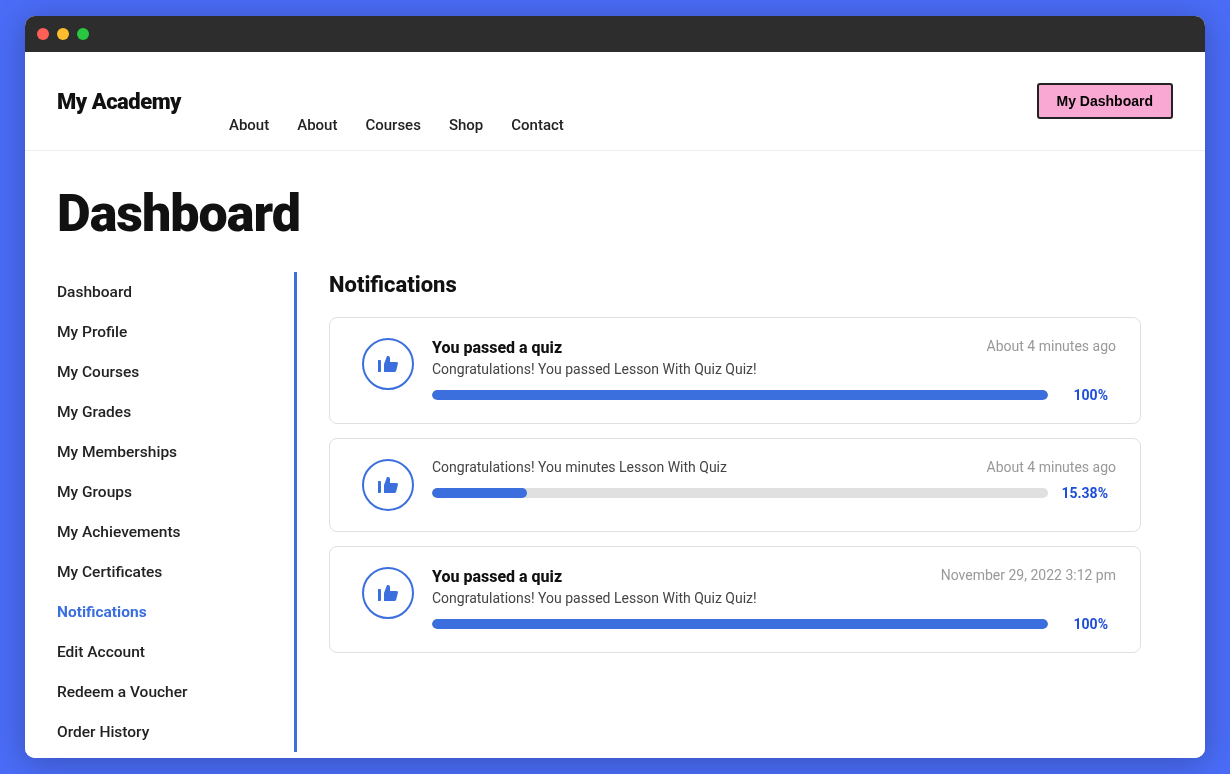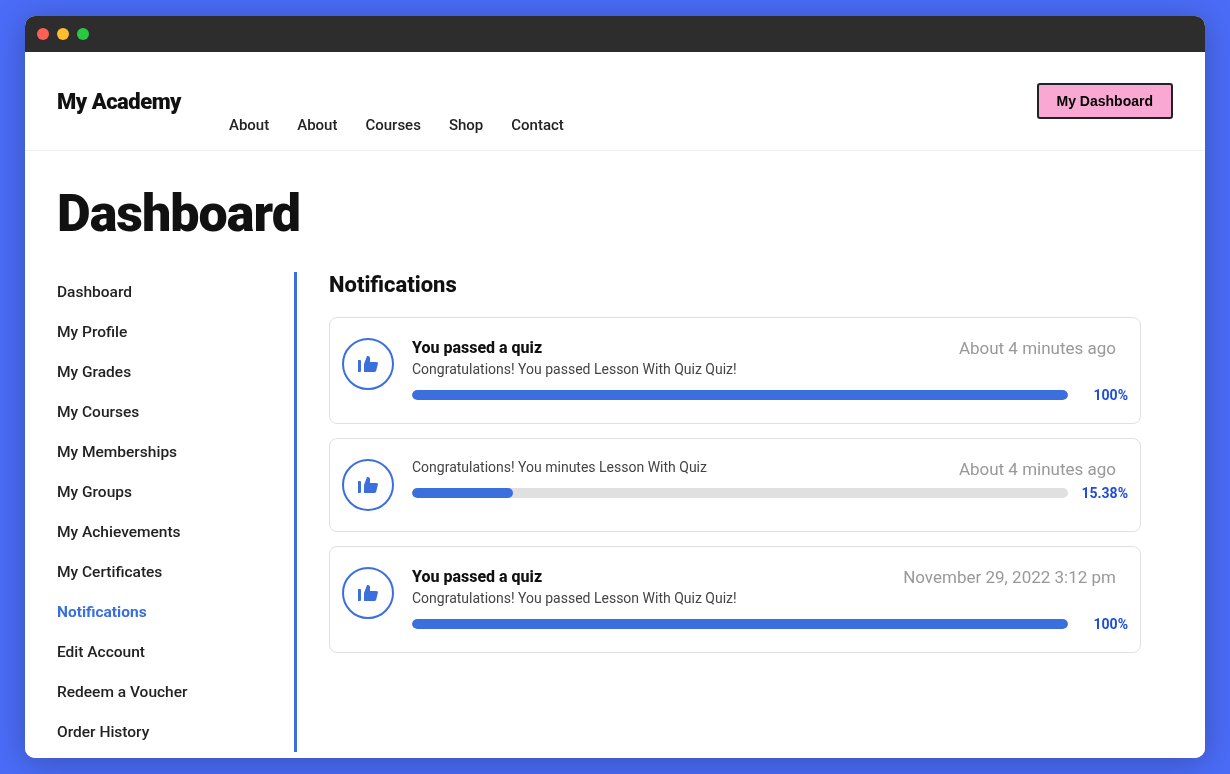--- a/index.html
+++ b/index.html
@@ -120,21 +120,21 @@
     }
     .section-title {
       font-size: 22px;
       font-weight: 800;
       color: #111;
       margin-bottom: 20px;
     }
     .notification-card {
       border: 1px solid #e0e0e0;
       border-radius: 8px;
-      padding: 20px 12px;
+      padding: 20px 32px;
       margin-bottom: 14px;
       display: flex;
       align-items: flex-start;
       gap: 18px;
       position: relative;
     }
     .notif-icon {
       width: 52px;
       height: 52px;
       border-radius: 50%;
@@ -180,21 +180,21 @@
       font-size: 14px;
       font-weight: 700;
       color: #1d4ed8;
       min-width: 48px;
       text-align: right;
     }
     .notif-time {
       position: absolute;
       top: 20px;
       right: 24px;
-      font-size: 17px;
+      font-size: 14px;
       color: #999;
     }
   </style>
 </head>
 <body>
 
 <div class="window">
 
   <div class="titlebar">
     <div class="dot dot-red"></div>
@@ -219,22 +219,22 @@
     </div>
 
     <div class="main-area">
       <h1 class="page-title">Dashboard</h1>
 
       <div class="content-layout">
 
         <div class="sidebar">
           <a class="sidebar-item">Dashboard</a>
           <a class="sidebar-item">My Profile</a>
+          <a class="sidebar-item">My Courses</a>
           <a class="sidebar-item">My Grades</a>
-          <a class="sidebar-item">My Courses</a>
           <a class="sidebar-item">My Memberships</a>
           <a class="sidebar-item">My Groups</a>
           <a class="sidebar-item">My Achievements</a>
           <a class="sidebar-item">My Certificates</a>
           <a class="sidebar-item active">Notifications</a>
           <a class="sidebar-item">Edit Account</a>
           <a class="sidebar-item">Redeem a Voucher</a>
           <a class="sidebar-item">Order History</a>
         </div>
 

